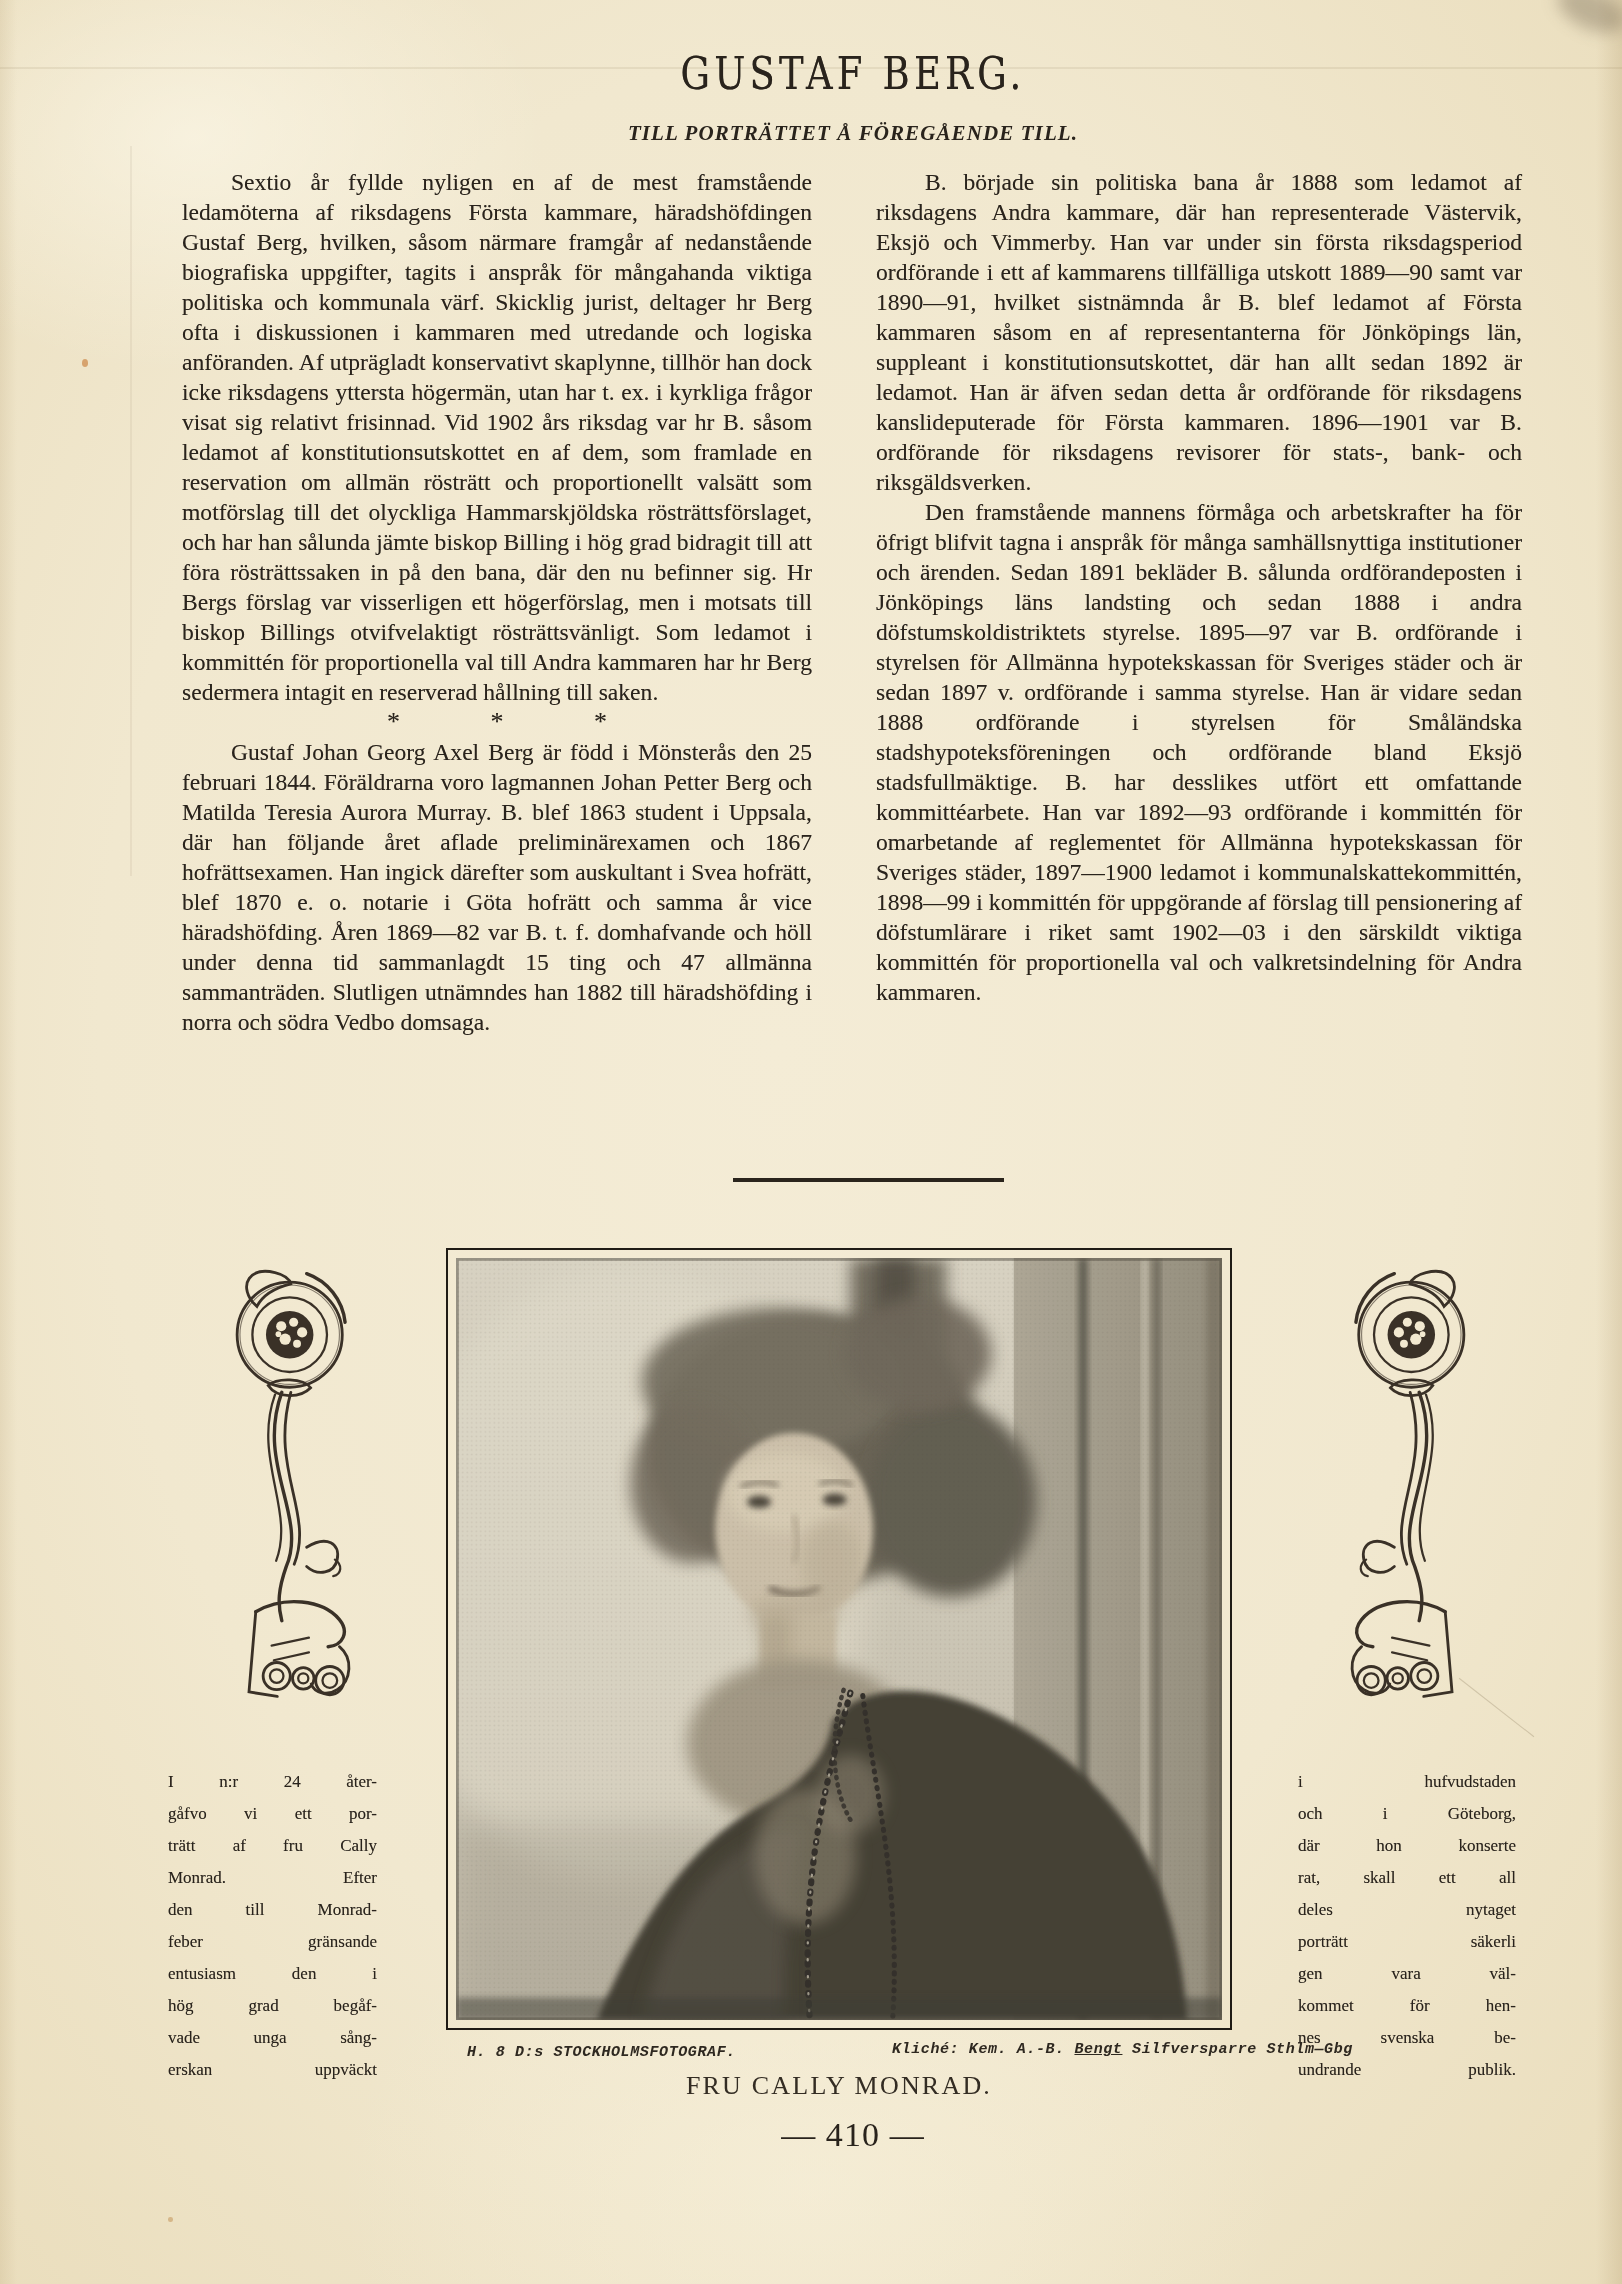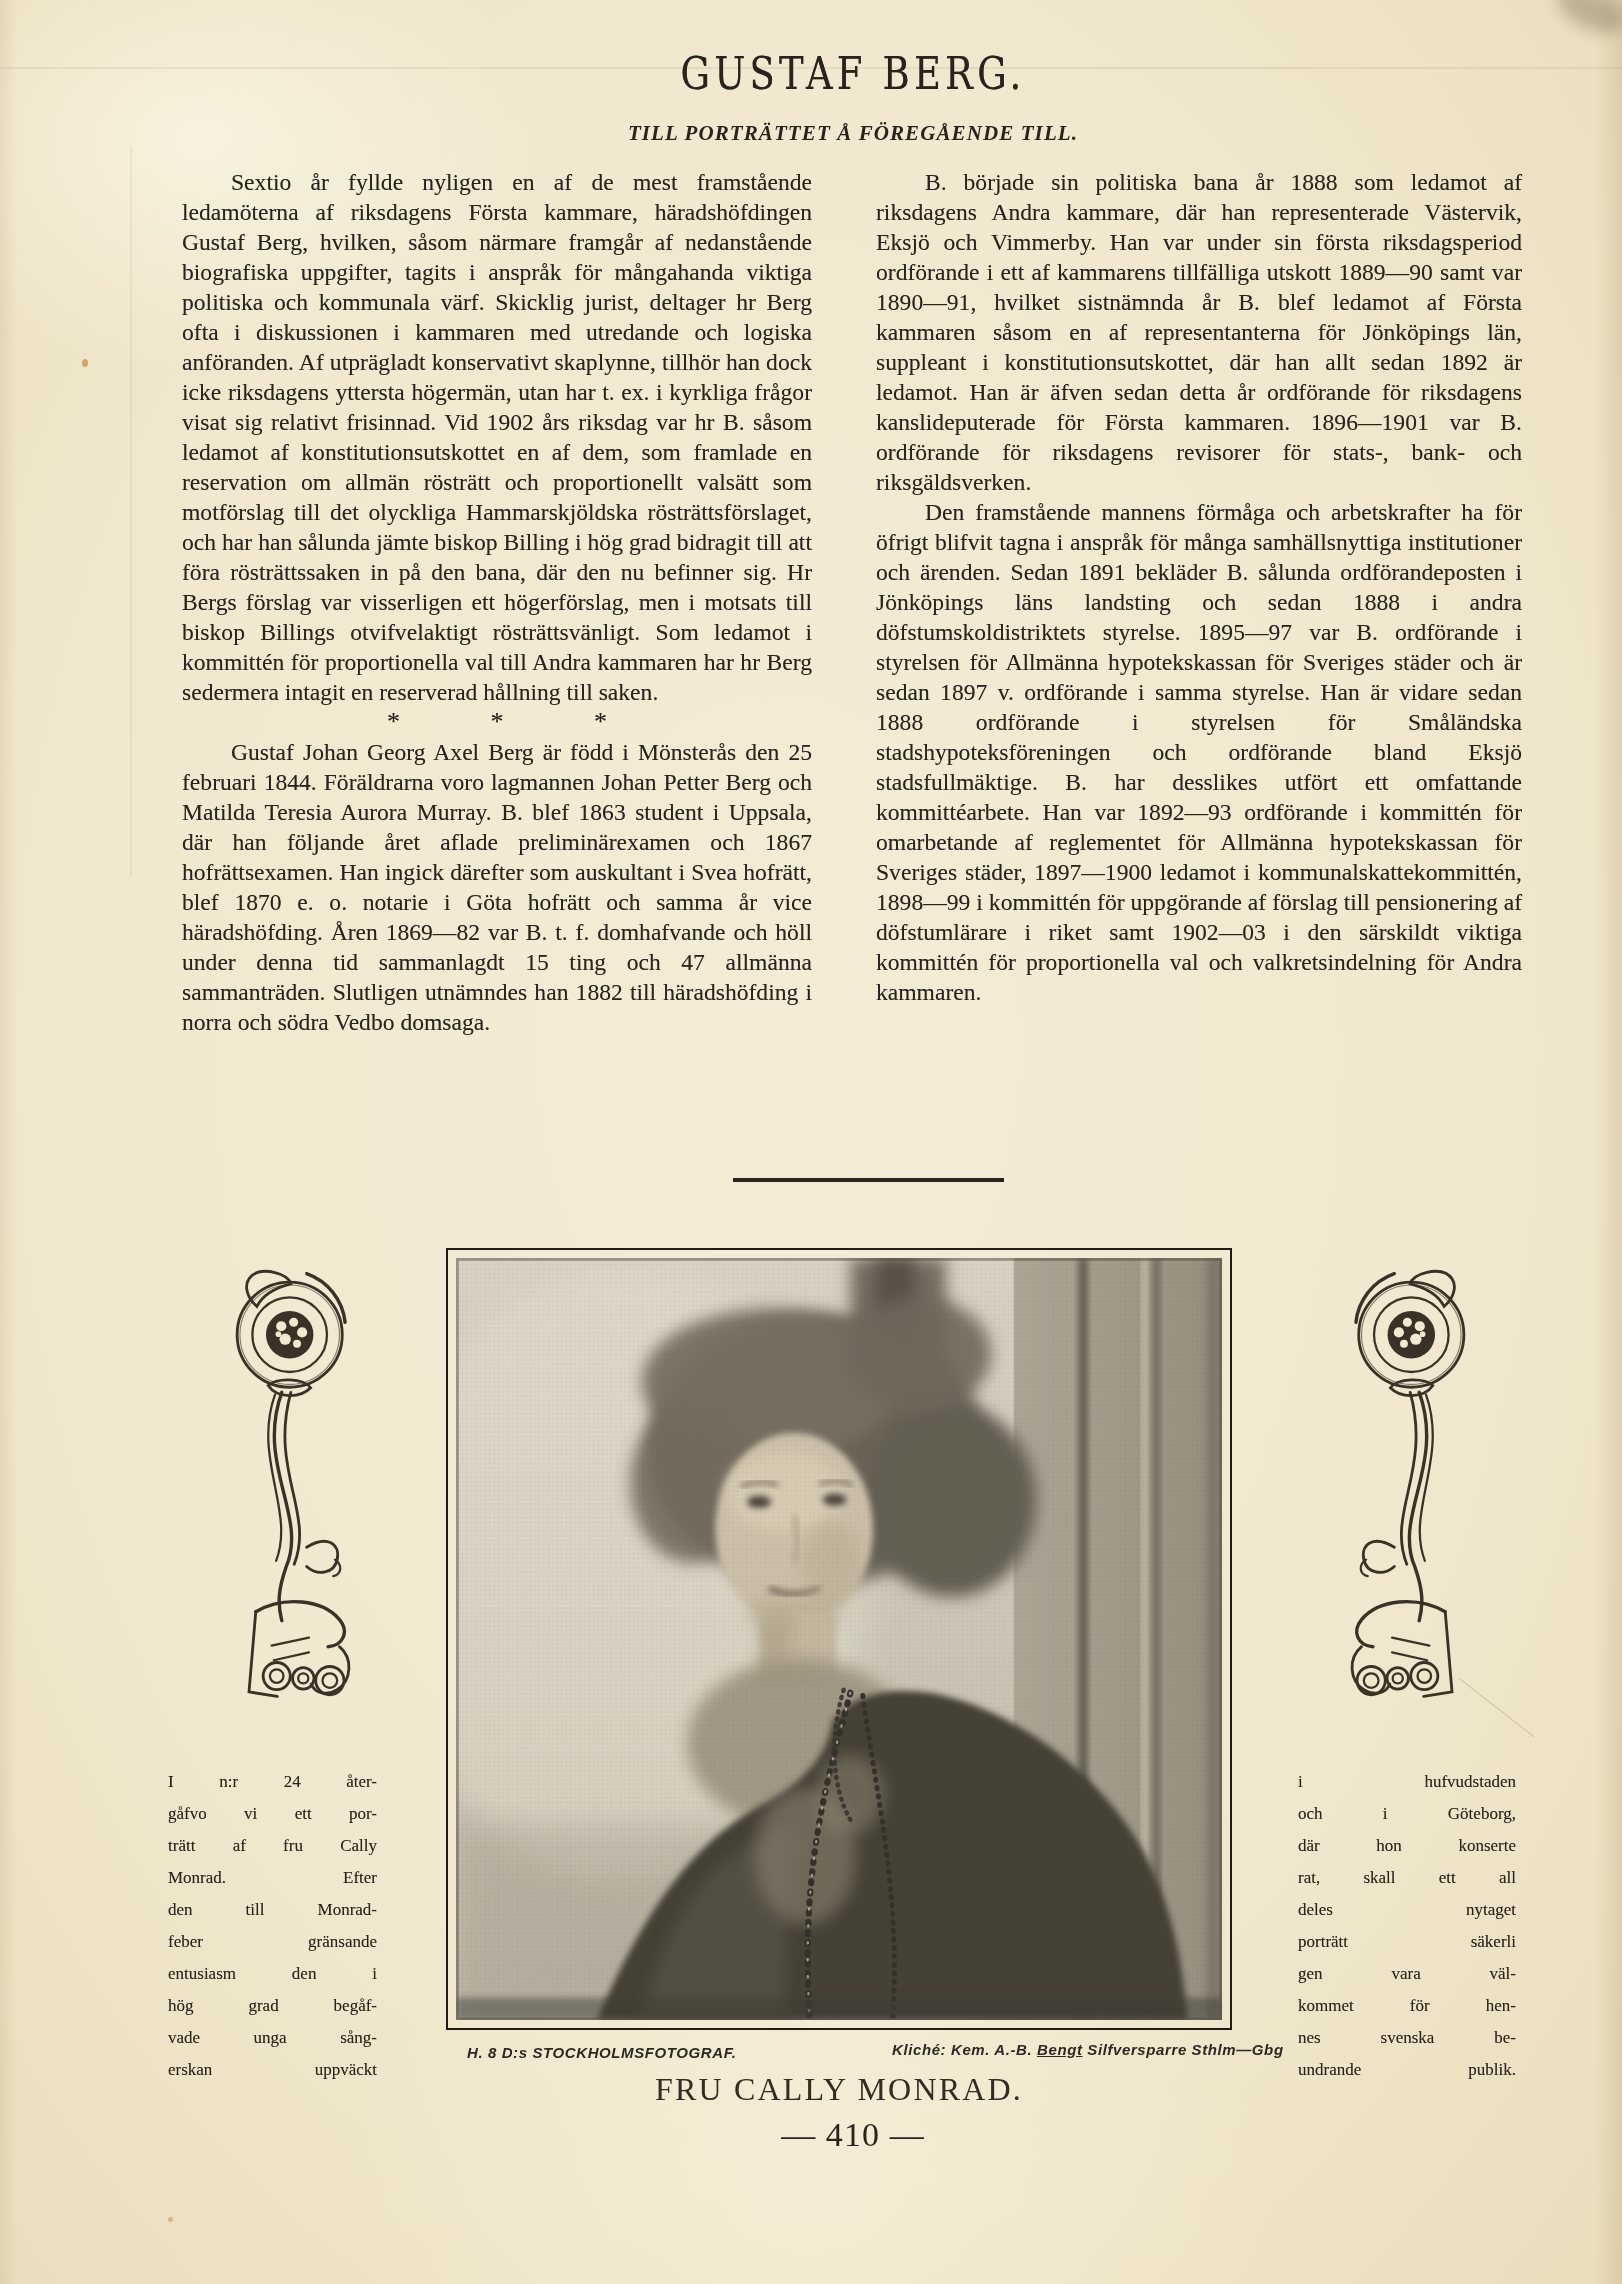--- a/index.html
+++ b/index.html
@@ -58,28 +58,28 @@
     background:transparent;
   }
   .photo-frame svg { width:100%; height:100%; display:block; }
 
   .note { position:absolute; top:1766px; font-size:17px; line-height:32px;
     white-space:pre-line; text-align:justify; text-align-last:justify;
     text-shadow:0 0 0.6px rgba(41,35,28,0.35); }
   .note-left  { left:168px;  width:209px; }
   .note-right { left:1298px; width:218px; }
 
-  .credit { position:absolute; font-family:Liberation Sans, sans-serif; font-style:italic; font-weight:bold;
+  .credit { position:absolute; font-family:Liberation Mono, monospace; font-style:italic; font-weight:bold;
     font-size:15px; letter-spacing:0.6px; color:#2e2820; }
   .credit-left  { left:467px;  top:2044px; }
   .credit-right { left:892px; top:2041px; }
   .credit-right .uline { text-decoration:underline; }
 
   .photo-caption { position:absolute; left:446px; top:2071px; width:786px; text-align:center;
-    font-size:32px; letter-spacing:2.2px; color:#332c23; }
+    font-size:26px; letter-spacing:2.2px; color:#332c23; }
   .page-number { position:absolute; left:182px; top:2116px; width:1342px; text-align:center;
     font-size:34px; letter-spacing:1.1px; }
 </style>
 </head>
 <body>
 
 <div class="page">
 
   <div class="crease-h"></div>
   <div class="crease-v"></div>

